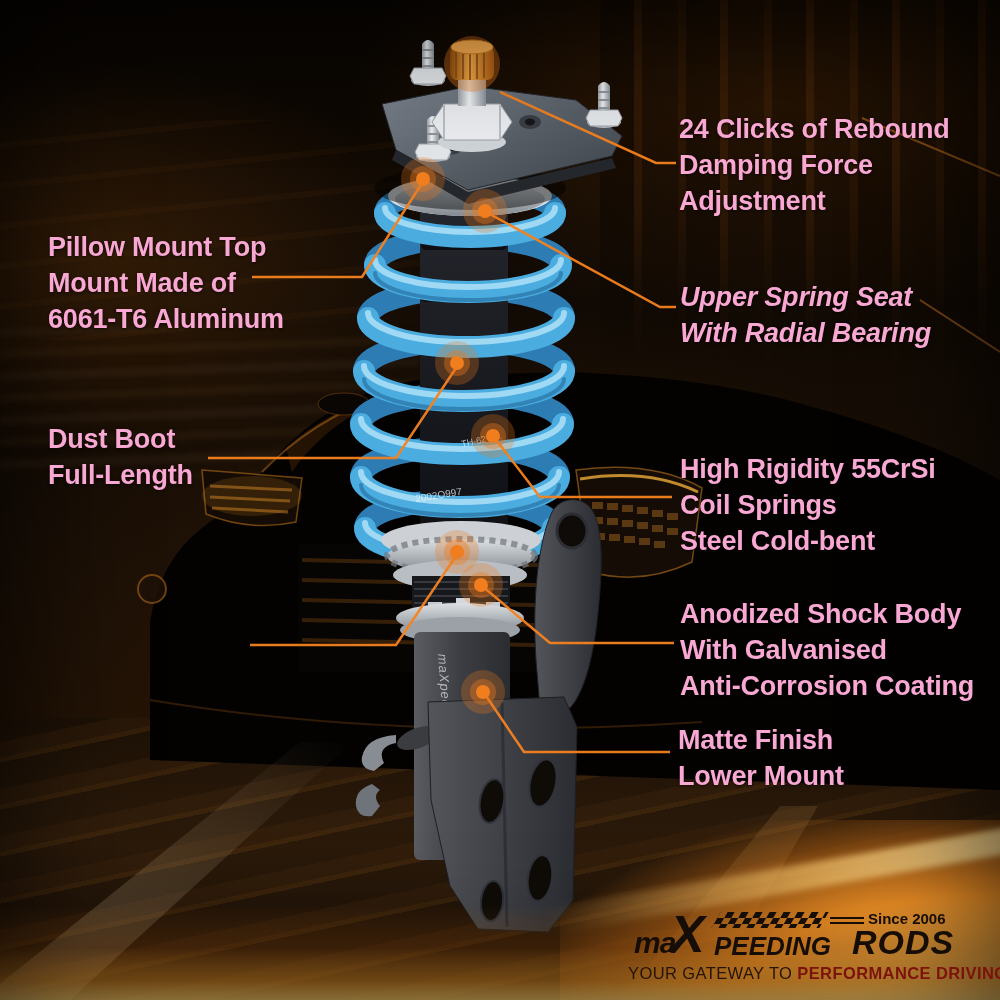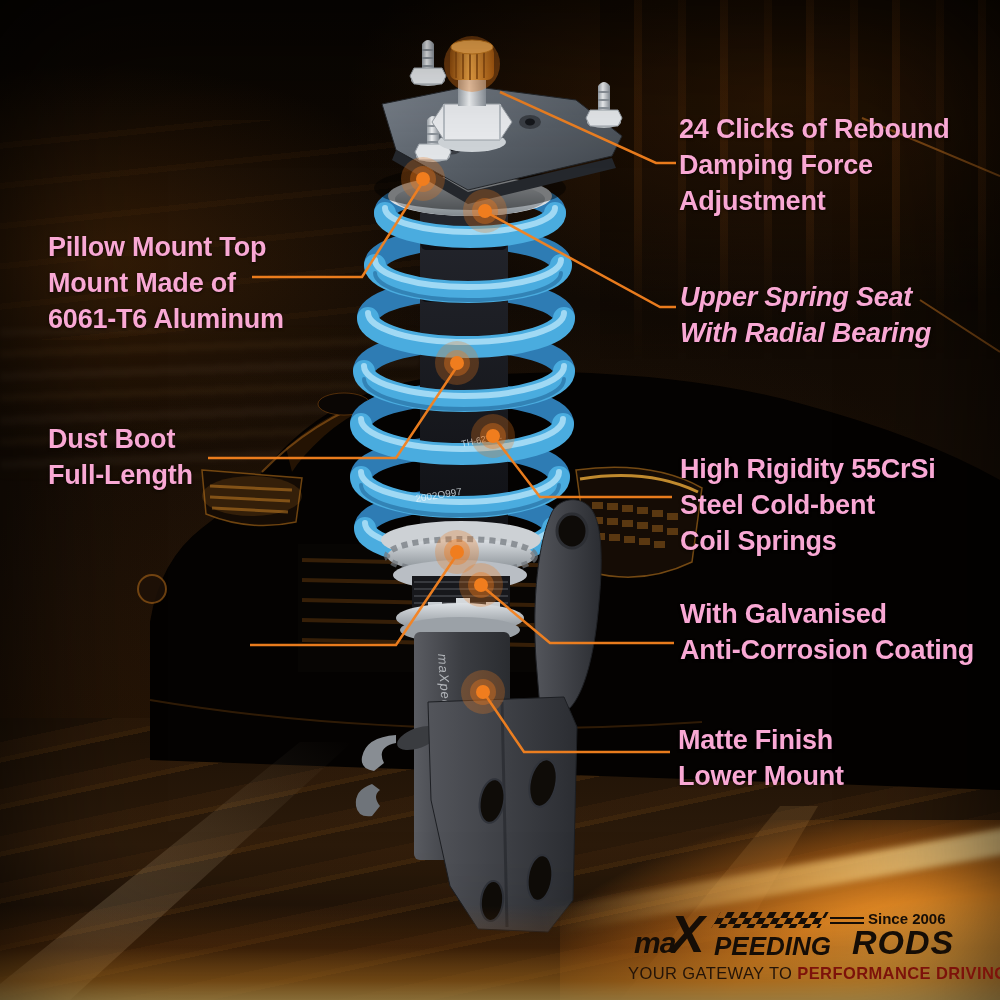--- a/index.html
+++ b/index.html
@@ -398,24 +398,25 @@
   <div class="callout c2">
     <div>Upper Spring Seat</div>
     <div>With Radial Bearing</div>
   </div>
   <div class="callout c3">
     <div>Dust Boot</div>
     <div>Full-Length</div>
   </div>
   <div class="callout c4">
     <div>High Rigidity 55CrSi</div>
+    <div>Coil Springs</div>
     <div>Steel Cold-bent</div>
-    <div>Coil Springs</div>
   </div>
   <div class="callout c6">
+    <div>Anodized Shock Body</div>
     <div>With Galvanised</div>
     <div>Anti-Corrosion Coating</div>
   </div>
   <div class="callout c7">
     <div>Matte Finish</div>
     <div>Lower Mount</div>
   </div>
 
   <div class="logo">
     <div class="logo-row1">

